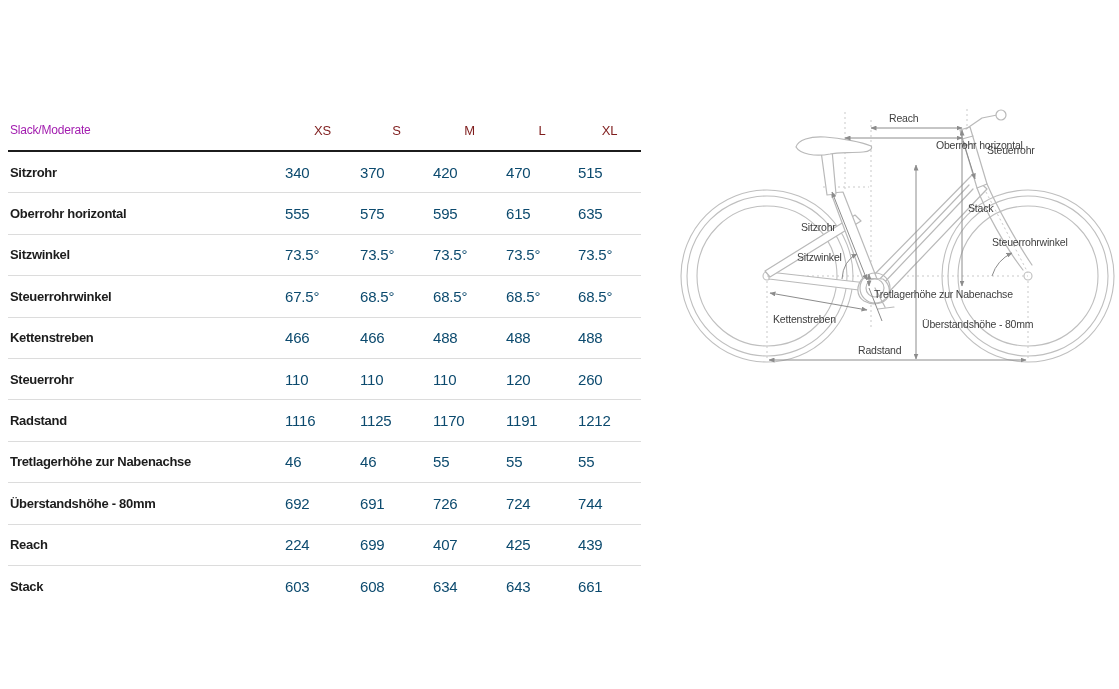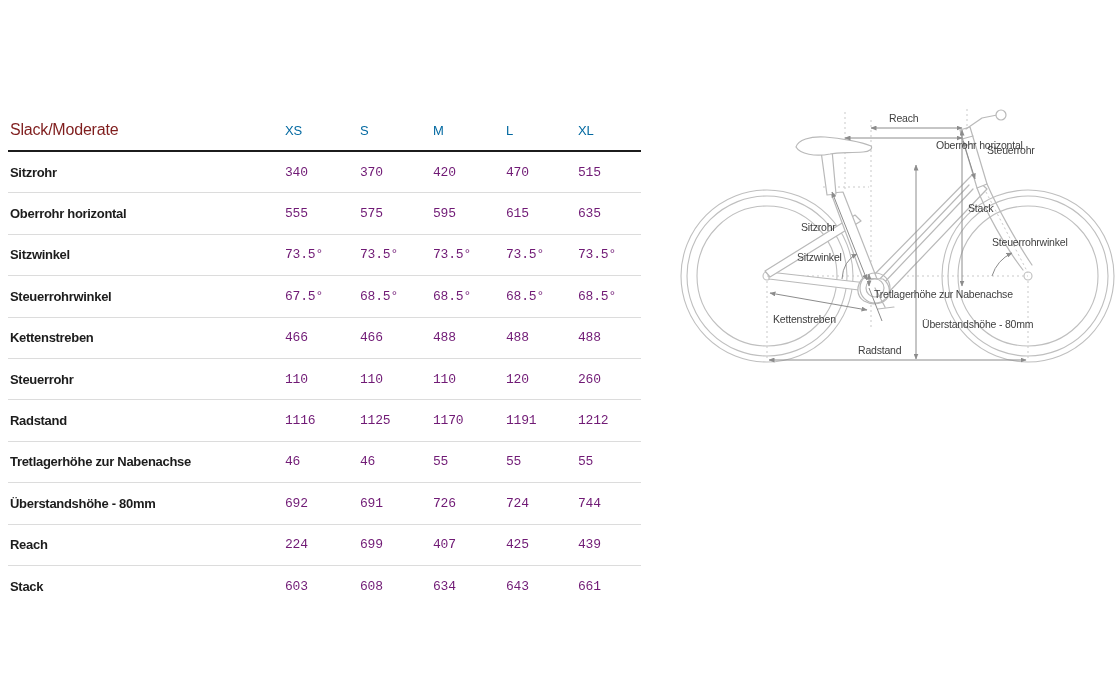--- a/index.html
+++ b/index.html
@@ -11,24 +11,24 @@
   
   .geo-table{position:absolute;left:8px;top:110px;width:633px;}
   .t-header,.t-row{
     display:grid;
     grid-template-columns:277px 75px 73px 73px 72px 1fr;
     align-items:center;
   }
   .t-header{height:40px;border-bottom:2px solid #1c1c1c;}
   .t-row{height:40.4px;border-bottom:1px solid #dcdcdc;}
   .t-row:last-child{border-bottom:none;}
-  .corner{color:#7f1d1d;font-size:16px;padding-left:2px;letter-spacing:-0.2px;}
-  .col-h{color:#0369a1;font-size:13px;letter-spacing:-0.2px;}
+  .corner{color:#a21caf;font-size:12px;padding-left:2px;letter-spacing:-0.2px;}
+  .col-h{color:#7f1d1d;font-size:13px;letter-spacing:-0.2px;text-align:center;}
   .row-label{color:#1c1c1c;font-weight:bold;font-size:13px;padding-left:2px;letter-spacing:-0.3px;}
-  .cell{color:#701a75;font-size:13px;letter-spacing:-0.2px;font-family:Liberation Mono, monospace;}
+  .cell{color:#0c4a6e;font-size:15px;letter-spacing:-0.2px;}
   
   .diagram{position:absolute;left:670px;top:95px;width:449px;height:290px;}
   .diagram svg{display:block;}
   .diagram text{
     font-family:"Liberation Sans", sans-serif;
     font-size:10.5px;fill:#404040;letter-spacing:-0.2px;
   }
   .bike{stroke:#b9b9b9;stroke-width:1.2;fill:none;stroke-linejoin:round;stroke-linecap:round;}
   .tube{fill:#ffffff;}
   .wheel{stroke:#bfbfbf;stroke-width:1.1;fill:none;}

